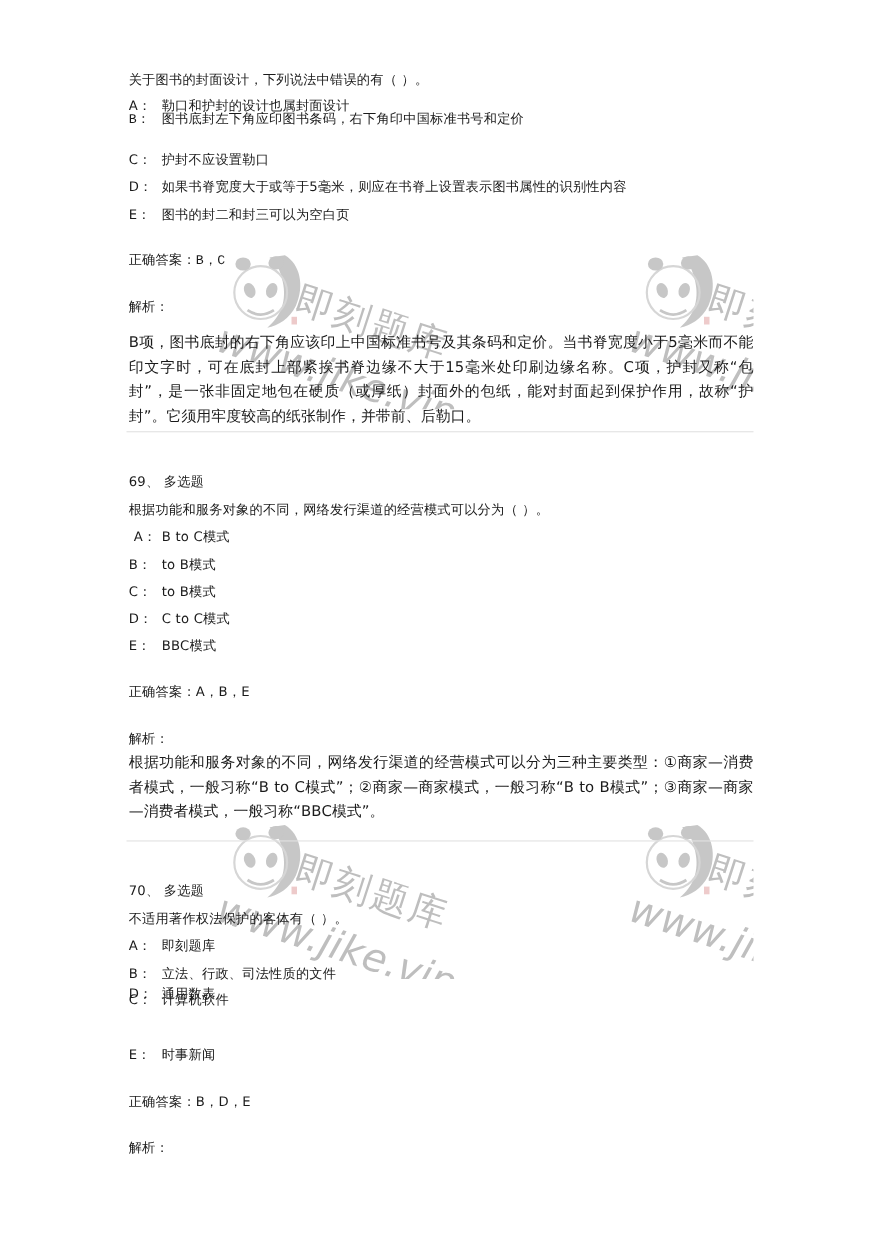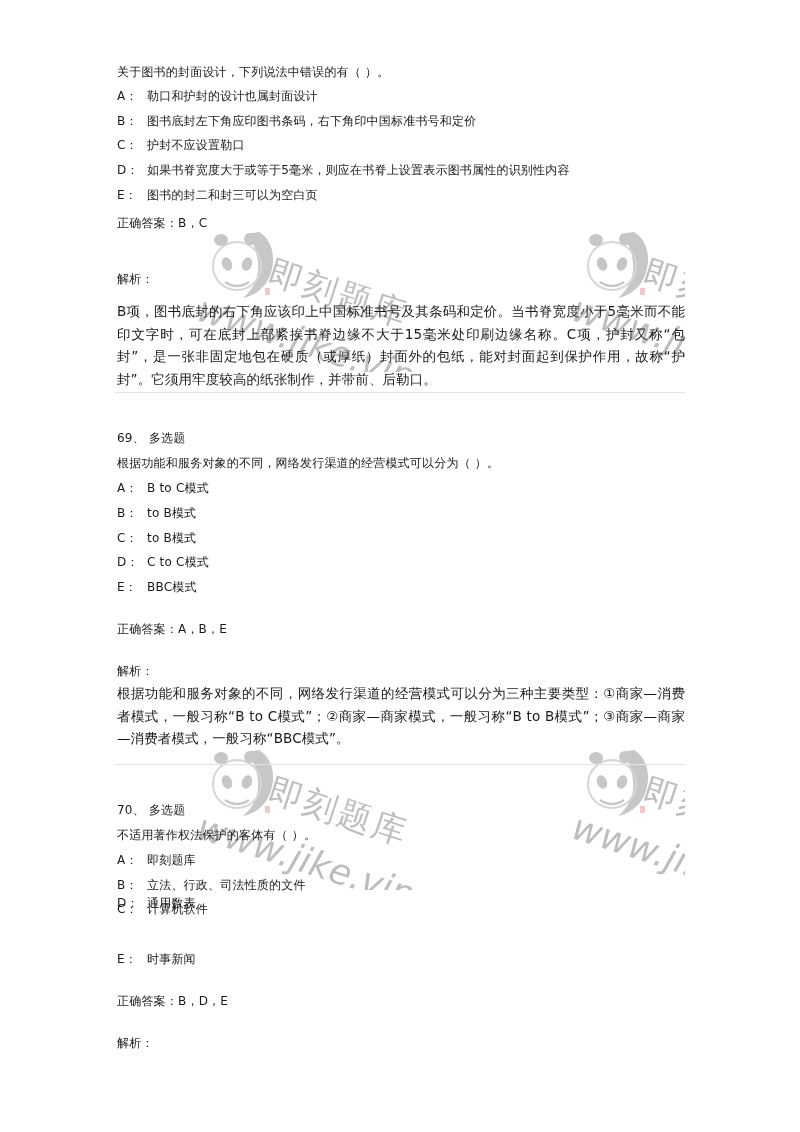--- a/index.html
+++ b/index.html
@@ -159,37 +159,37 @@
     <span class="wm-cn">即刻题库</span>
     <span class="wm-url">www.jike.vip</span>
   </div>
 </div>
 
 <div class="page">
 
   <section>
     <div class="line" style="top:63px;">关于图书的封面设计，下列说法中错误的有（  ）。</div>
     <div class="line" style="top:87px;"><span class="opt-key">A：</span><span>勒口和护封的设计也属封面设计</span></div>
-    <div class="line" style="top:112px;"><span class="opt-key">B：</span><span>图书底封左下角应印图书条码，右下角印中国标准书号和定价</span></div>
+    <div class="line" style="top:100px;font-family:Liberation Mono, monospace;"><span class="opt-key">B：</span><span>图书底封左下角应印图书条码，右下角印中国标准书号和定价</span></div>
     <div class="line" style="top:136px;"><span class="opt-key">C：</span><span>护封不应设置勒口</span></div>
     <div class="line" style="top:161px;"><span class="opt-key">D：</span><span>如果书脊宽度大于或等于5毫米，则应在书脊上设置表示图书属性的识别性内容</span></div>
     <div class="line" style="top:186px;"><span class="opt-key">E：</span><span>图书的封二和封三可以为空白页</span></div>
 
-    <div class="line" style="top:214px;"><span>正确答案：</span><span>B，C</span></div>
+    <div class="line" style="top:228px;font-family:Liberation Mono, monospace;"><span>正确答案：</span><span>B，C</span></div>
 
     <div class="line" style="top:270px;">解析：</div>
     <div class="para" style="top:300px;">B项，图书底封的右下角应该印上中国标准书号及其条码和定价。当书脊宽度小于5毫米而不能印文字时，可在底封上部紧挨书脊边缘不大于15毫米处印刷边缘名称。C项，护封又称“包封”，是一张非固定地包在硬质（或厚纸）封面外的包纸，能对封面起到保护作用，故称“护封”。它须用牢度较高的纸张制作，并带前、后勒口。</div>
   </section>
 
   <div class="divider" style="top:392px;"></div>
 
   <section>
     <div class="line" style="top:429px;">69、 多选题</div>
     <div class="line" style="top:454px;">根据功能和服务对象的不同，网络发行渠道的经营模式可以分为（  ）。</div>
-    <div class="line" style="top:479px;"><span class="opt-key">A：</span><span>B to C模式</span></div>
+    <div class="line" style="top:479px;text-align:center;"><span class="opt-key">A：</span><span>B to C模式</span></div>
     <div class="line" style="top:504px;"><span class="opt-key">B：</span><span>to B模式</span></div>
     <div class="line" style="top:529px;"><span class="opt-key">C：</span><span>to B模式</span></div>
     <div class="line" style="top:553px;"><span class="opt-key">D：</span><span>C to C模式</span></div>
     <div class="line" style="top:578px;"><span class="opt-key">E：</span><span>BBC模式</span></div>
 
     <div class="line" style="top:620px;"><span>正确答案：</span><span>A，B，E</span></div>
 
     <div class="line" style="top:662px;">解析：</div>
     <div class="para" style="top:682px;">根据功能和服务对象的不同，网络发行渠道的经营模式可以分为三种主要类型：①商家—消费者模式，一般习称“B to C模式”；②商家—商家模式，一般习称“B to B模式”；③商家—商家—消费者模式，一般习称“BBC模式”。</div>
   </section>

